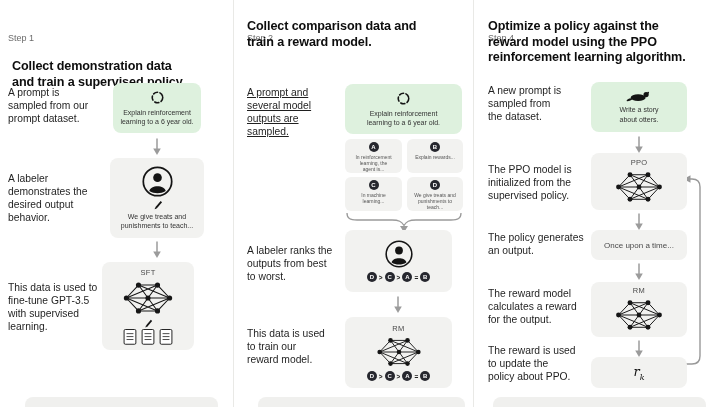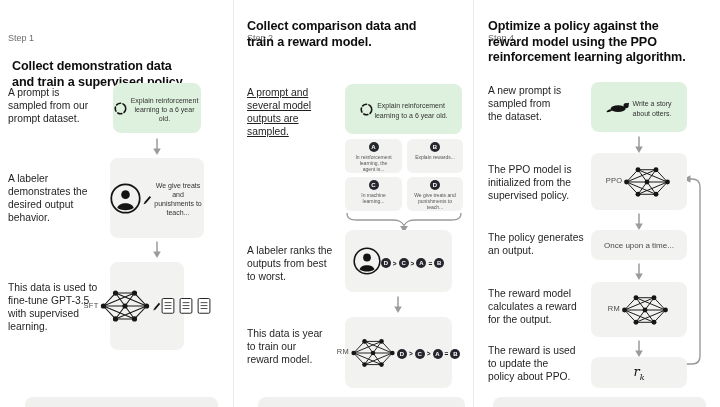--- a/index.html
+++ b/index.html
@@ -4,21 +4,21 @@
 <style>
   html,body{margin:0;padding:0;background:#fff;}
   .canvas{position:relative;width:720px;height:407px;background:#ffffff;overflow:hidden;
           font-family:"Liberation Sans",sans-serif;-webkit-font-smoothing:antialiased;}
   .divider{position:absolute;top:0;bottom:0;width:1px;background:#e9e9e6;}
   .col{position:absolute;top:0;height:100%;}
   .step{position:absolute;top:5px;font-size:9px;color:#6b6b6b;margin-top:28px;}
   .heading{position:absolute;top:19px;margin:0;font-size:12.6px;font-weight:bold;color:#0d0d0d;
            line-height:1.24;letter-spacing:-0.1px;white-space:pre-line;}
   .body{position:absolute;margin:0;font-size:10.3px;color:#1f1f1f;line-height:1.27;white-space:pre-line;}
-  .card{position:absolute;border-radius:8px;display:flex;flex-direction:row;align-items:center;
+  .card{position:absolute;border-radius:8px;display:flex;flex-direction:column;align-items:center;
         justify-content:center;text-align:center;box-sizing:border-box;}
   .green{background:#def1de;}
   .gray{background:#f2f2f0;}
   .card-caption{font-size:7px;line-height:1.3;color:#333;white-space:pre-line;margin-top:3px;}
   .model-label{font-size:7.5px;color:#4a4a4a;letter-spacing:0.3px;margin-bottom:2px;}
   .mini-card{position:absolute;background:#f2f2f0;border-radius:6px;display:flex;flex-direction:column;
              align-items:center;padding-top:3px;box-sizing:border-box;overflow:hidden;}
   .badge{width:10px;height:10px;border-radius:50%;background:#26272e;color:#fff;font-size:6px;
          font-weight:bold;display:flex;align-items:center;justify-content:center;flex:none;}
   .mini-text{font-size:5px;color:#555;line-height:1.22;text-align:center;white-space:pre-line;margin-top:2px;}
@@ -126,21 +126,21 @@
     </div>
     <p class="body" style="left:8px;top:172px;width:104px;">A labeler
 demonstrates the
 desired output
 behavior.</p>
 
     <svg class="arrow-svg" style="left:152px;top:241px;">
         <use href="#sym-arrow"></use>
       </svg>
 
-    <div class="card gray" style="left:110px;top:262px;width:74px;height:88px;">
+    <div class="card gray" style="left:102px;top:262px;width:92px;height:88px;">
       <div class="model-label">SFT</div>
       <svg class="icon" width="52" height="38">
           <use href="#sym-net"></use>
         </svg>
       <svg class="icon" width="10" height="10" style="margin:1px 0;">
           <use href="#sym-pencil"></use>
         </svg>
       <svg class="icon" width="50" height="16">
           <use href="#sym-docs"></use>
         </svg>
@@ -227,21 +227,21 @@
       <div class="rank-row" style="margin-top:2px;">
         <div class="badge">D</div>
         <span class="rank-sep">&gt;</span>
         <div class="badge">C</div>
         <span class="rank-sep">&gt;</span>
         <div class="badge">A</div>
         <span class="rank-sep">=</span>
         <div class="badge">B</div>
       </div>
     </div>
-    <p class="body" style="left:14px;top:327px;width:100px;">This data is year
+    <p class="body" style="left:14px;top:327px;width:100px;">This data is used
 to train our
 reward model.</p>
 
     <div class="bottom-bar" style="left:25px;width:207px;"></div>
   </section>
 
   <section class="col" style="left:473px;width:247px;">
     <div class="step" style="left:15px;">Step 4</div>
     <h2 class="heading" style="left:15px;width:230px;">Optimize a policy against the
 reward model using the PPO

